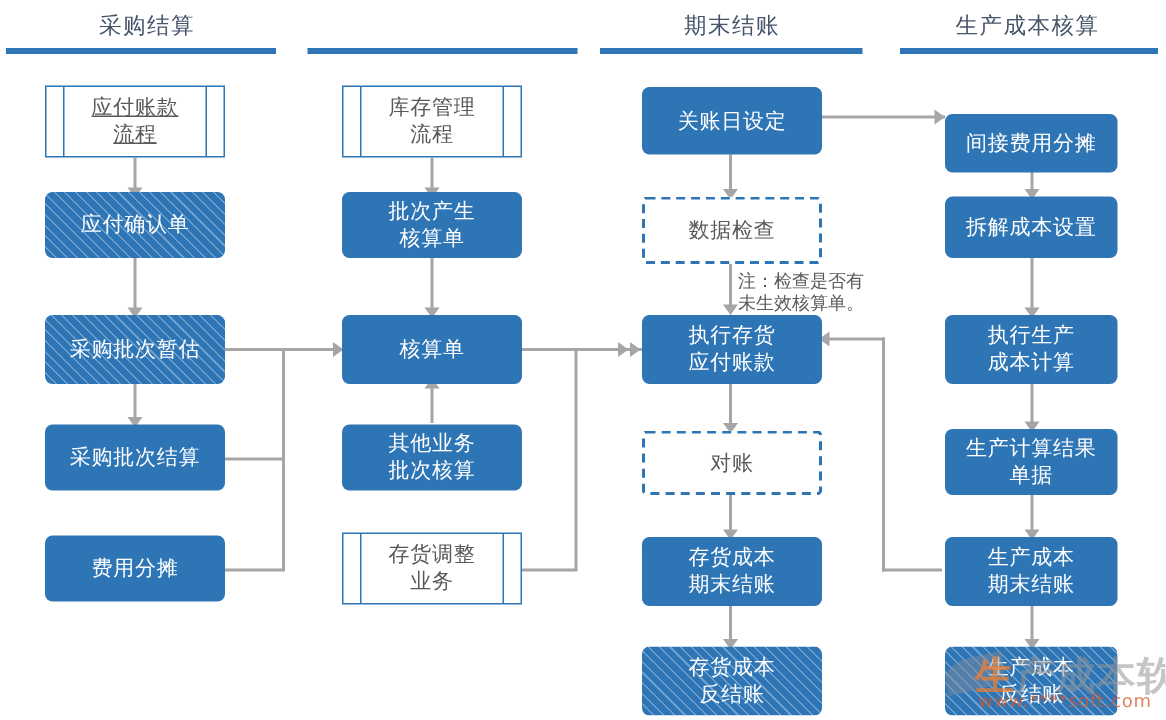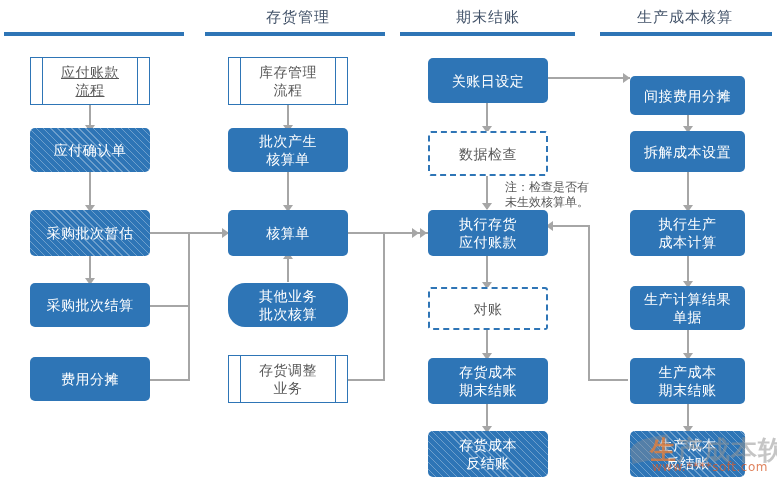--- a/index.html
+++ b/index.html
@@ -94,21 +94,21 @@
   .arrow-r{border-top:5px solid transparent;border-bottom:5px solid transparent;border-left:7px solid #a6a6a6;}
   .arrow-l{border-top:5px solid transparent;border-bottom:5px solid transparent;border-right:7px solid #a6a6a6;}
 
   
   .note{
     position:absolute;
     font-size:12px;
     line-height:15px;
     color:#595959;
     white-space:pre-line;
-    text-align:center;
+    text-align:left;
   }
 
   
   .wm{
     position:absolute;
     pointer-events:none;
     user-select:none;
   }
   .wm-main{
     font-size:26px;
@@ -129,23 +129,23 @@
     border-radius:50% 0 50% 0;
     background:rgba(130,140,150,.45);
     transform:rotate(-12deg);
   }
 </style>
 </head>
 <body>
 
 <div id="canvas">
 
+  <div class="col-title" style="left:8px;top:8px;width:180px;">采购结算</div>
   <div class="col-rule" style="left:4px;top:32px;width:180px;"></div>
 
-  <div class="col-title" style="left:208px;top:8px;width:180px;">存货管理</div>
   <div class="col-rule" style="left:205px;top:32px;width:180px;"></div>
 
   <div class="col-title" style="left:398px;top:8px;width:180px;">期末结账</div>
   <div class="col-rule" style="left:400px;top:32px;width:175px;"></div>
 
   <div class="col-title" style="left:595px;top:8px;width:180px;">生产成本核算</div>
   <div class="col-rule" style="left:600px;top:32px;width:172px;"></div>
 
   <div class="ln ln-v" style="left:89px;top:105px;height:23px;"></div>
   <div class="arrow arrow-d" style="left:85px;top:125px;"></div>
@@ -242,21 +242,21 @@
     <span class="lbl">库存管理
 流程</span>
   </div>
   <div class="node n-solid" style="left:228px;top:128px;width:120px;height:44px;">
     <span class="lbl">批次产生
 核算单</span>
   </div>
   <div class="node n-solid" style="left:228px;top:210px;width:120px;height:46px;">
     <span class="lbl">核算单</span>
   </div>
-  <div class="node n-solid" style="left:228px;top:283px;width:120px;height:44px;border-radius:17px;">
+  <div class="node n-solid" style="left:228px;top:283px;width:120px;height:44px;">
     <span class="lbl">其他业务
 批次核算</span>
   </div>
   <div class="node n-predef" style="left:228px;top:355px;width:120px;height:48px;">
     <span class="lbl">存货调整
 业务</span>
   </div>
 
   <div class="node n-solid" style="left:428px;top:58px;width:120px;height:45px;">
     <span class="lbl">关账日设定</span>

